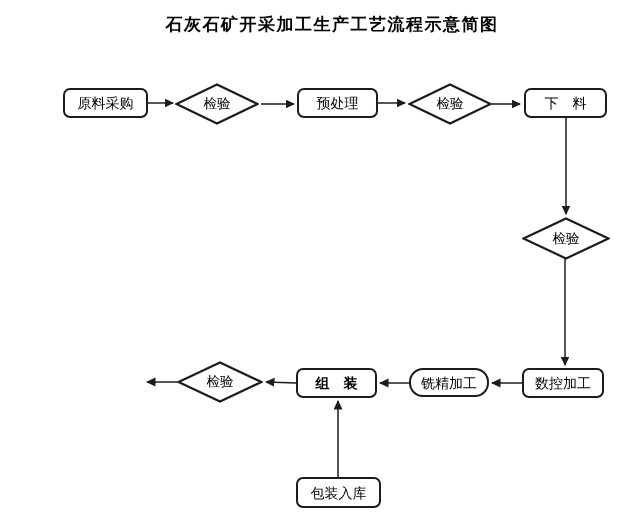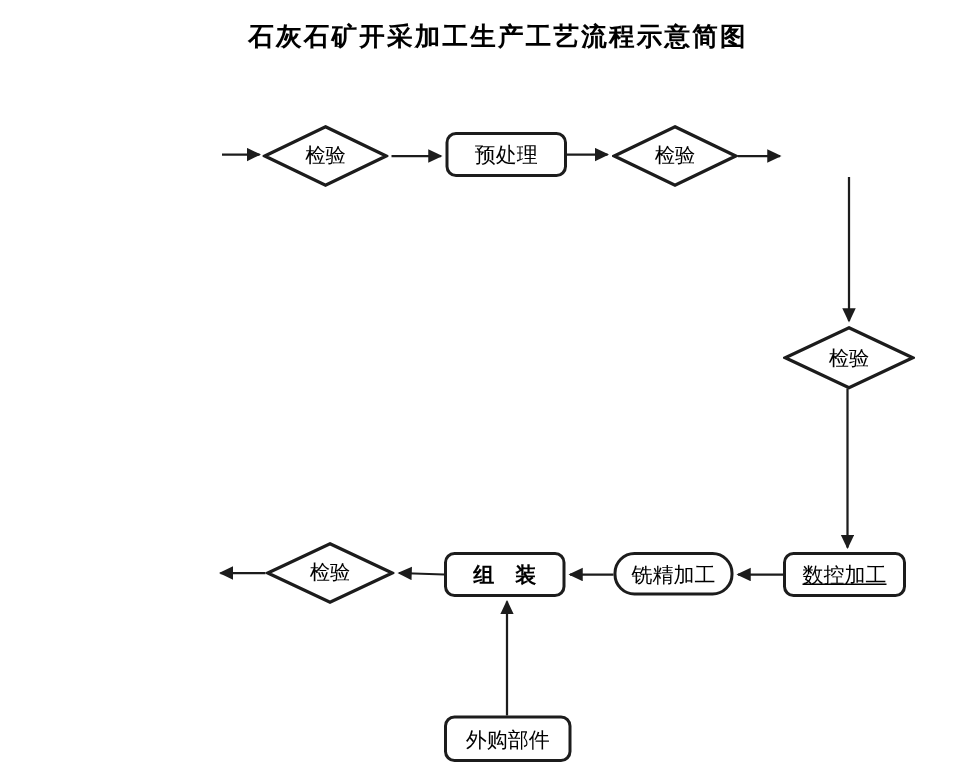--- a/index.html
+++ b/index.html
@@ -54,64 +54,70 @@
     <line x1="565" y1="259" x2="565" y2="365" marker-end="url(#arrow)"></line>
 
     <line x1="522" y1="383" x2="492" y2="383" marker-end="url(#arrow)"></line>
     <line x1="409" y1="383" x2="380" y2="383" marker-end="url(#arrow)"></line>
     <line x1="296" y1="383" x2="266" y2="382" marker-end="url(#arrow)"></line>
     <line x1="177" y1="382" x2="147" y2="382" marker-end="url(#arrow)"></line>
 
     <line x1="338" y1="477" x2="338" y2="401" marker-end="url(#arrow)"></line>
   </svg>
 
+  <div class="node process" style="left:63px; top:88px; width:85px; height:30px;">
+    <span class="node-label">原料采购</span>
+  </div>
 
   <div class="node decision" style="left:175px; top:83px; width:84px; height:42px;">
     <svg viewBox="0 0 84 42" preserveAspectRatio="none">
       <polygon points="42,1.5 82.5,21 42,40.5 1.5,21"></polygon>
     </svg>
     <span class="node-label">检验</span>
   </div>
 
   <div class="node process" style="left:297px; top:88px; width:81px; height:30px;">
     <span class="node-label">预处理</span>
   </div>
 
   <div class="node decision" style="left:408px; top:83px; width:84px; height:42px;">
     <svg viewBox="0 0 84 42" preserveAspectRatio="none">
       <polygon points="42,1.5 82.5,21 42,40.5 1.5,21"></polygon>
     </svg>
     <span class="node-label">检验</span>
   </div>
 
+  <div class="node process" style="left:524px; top:88px; width:83px; height:30px;">
+    <span class="node-label">下　料</span>
+  </div>
 
   <div class="node decision" style="left:522px; top:217px; width:88px; height:43px;">
     <svg viewBox="0 0 88 43" preserveAspectRatio="none">
       <polygon points="44,1.5 86.5,21.5 44,41.5 1.5,21.5"></polygon>
     </svg>
     <span class="node-label">检验</span>
   </div>
 
-  <div class="node process" style="left:522px; top:368px; width:82px; height:30px;text-decoration:underline;">
+  <div class="node process" style="left:522px; top:368px; width:82px; height:30px;">
     <span class="node-label">数控加工</span>
   </div>
 
   <div class="node process" style="left:409px; top:368px; width:80px; height:29px;border-radius:14px;">
     <span class="node-label">铣精加工</span>
   </div>
 
   <div class="node process" style="left:296px; top:368px; width:81px; height:30px;font-weight:bold;">
     <span class="node-label">组　装</span>
   </div>
 
   <div class="node decision" style="left:177px; top:361px; width:86px; height:42px;">
     <svg viewBox="0 0 86 42" preserveAspectRatio="none">
       <polygon points="43,1.5 84.5,21 43,40.5 1.5,21"></polygon>
     </svg>
     <span class="node-label">检验</span>
   </div>
 
 
   <div class="node process" style="left:296px; top:477px; width:85px; height:31px;">
-    <span class="node-label">外购部件</span>
+    <span class="node-label">包装入库</span>
   </div>
 
 </div>
 
 </body></html>

